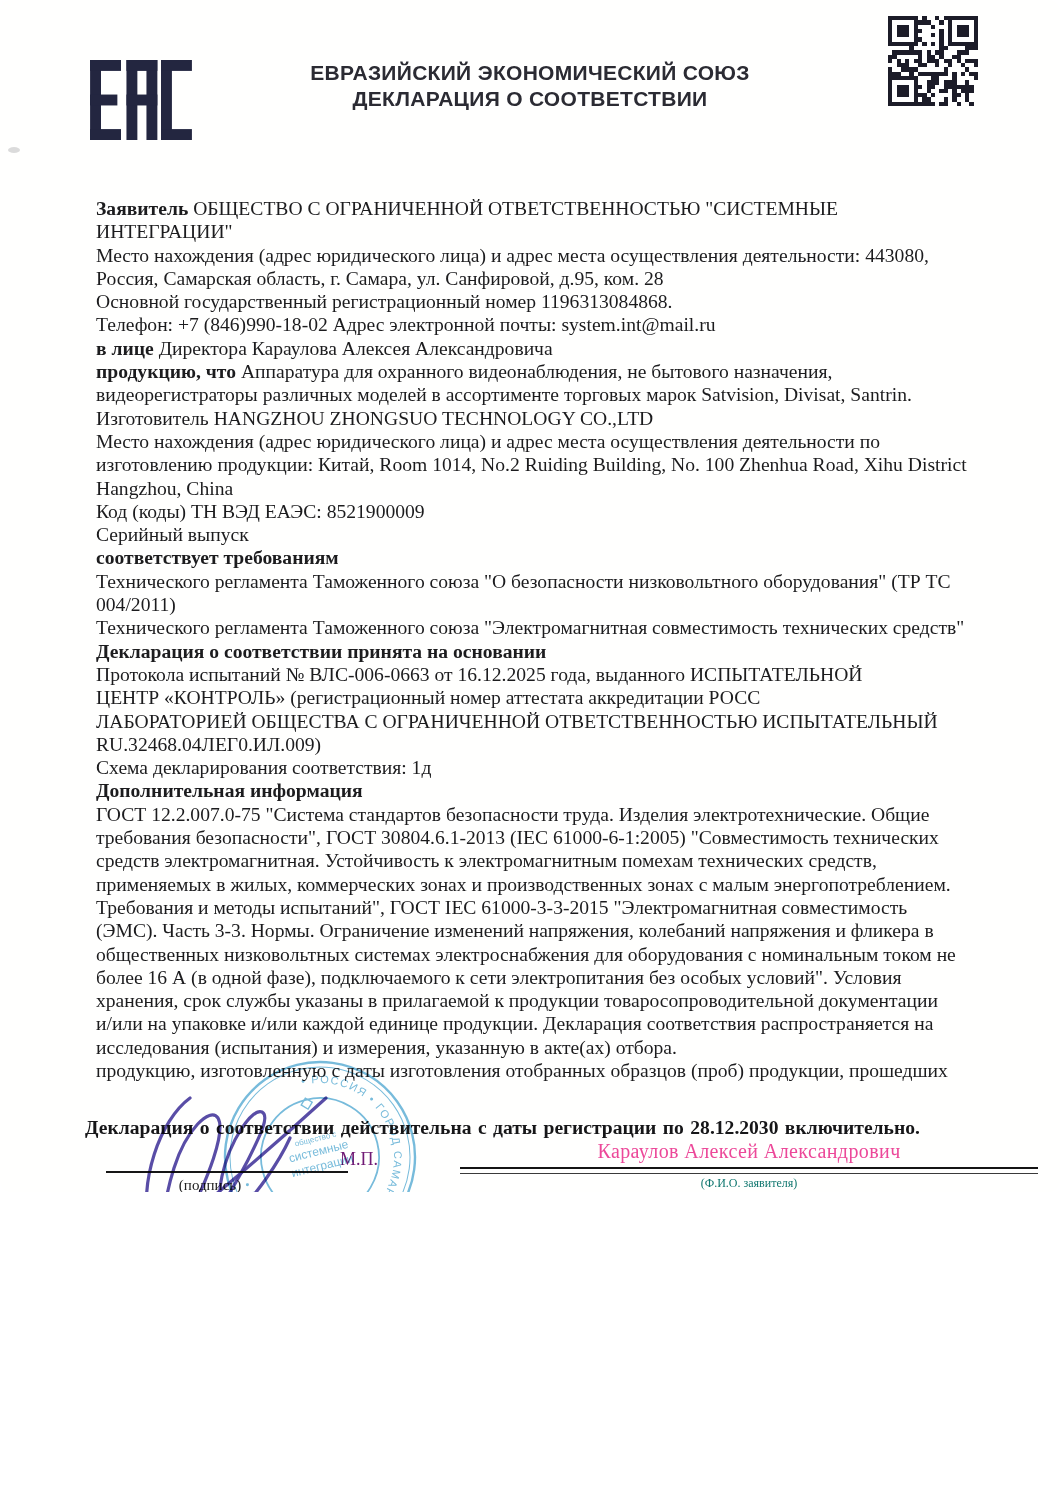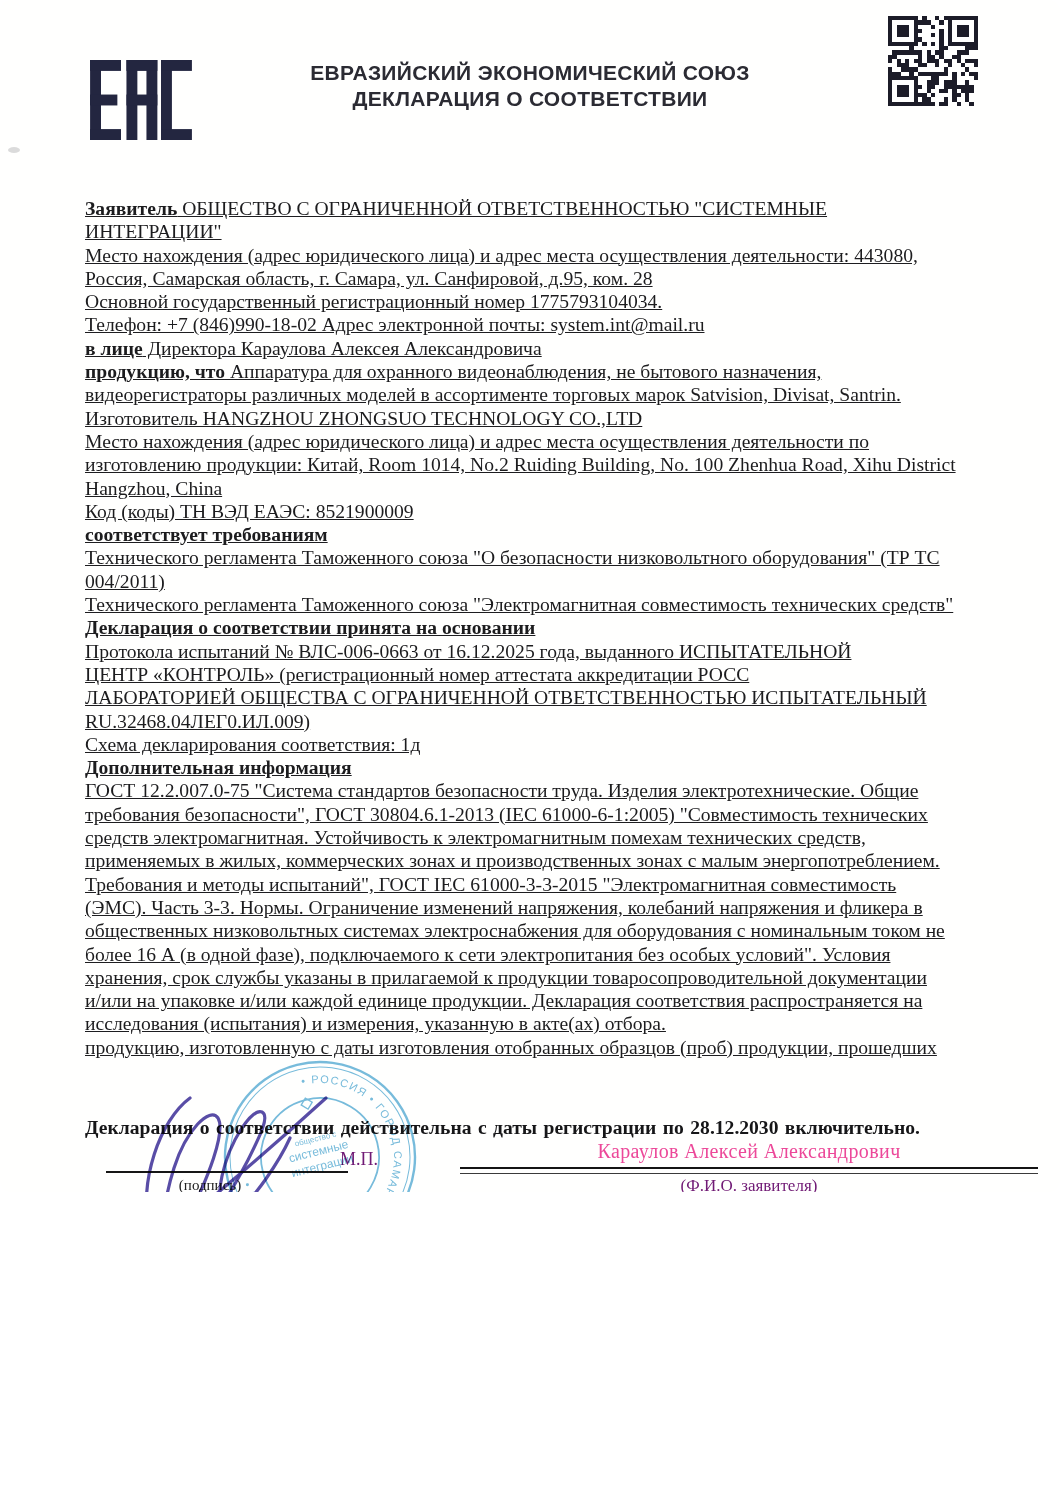--- a/index.html
+++ b/index.html
@@ -9,38 +9,38 @@
   
   .eac-logo{position:absolute;left:85px;top:60px;}
   .doc-title{position:absolute;left:0;right:0;top:60px;text-align:center;
              font-family:"Liberation Sans", sans-serif;font-weight:bold;
              font-size:21px;line-height:26px;color:#2b2b33;letter-spacing:.3px;}
   .qr{position:absolute;left:888px;top:16px;fill:#1c1c28;}
   .artifact{position:absolute;left:8px;top:147px;width:12px;height:6px;background:#c7c7c7;
             border-radius:50%;opacity:.65;}
 
   
-  .body-lines{position:absolute;left:85px;top:197px;width:912px;text-decoration:underline;}
+  .body-lines{position:absolute;left:96px;top:197px;width:912px;}
   .bline{height:23.3px;line-height:23.3px;font-size:19.6px;white-space:nowrap;color:#1c1c1e;}
   .bline b{font-weight:bold;}
 
   .validity{position:absolute;left:85px;top:1117px;width:900px;font-size:19.6px;
             font-weight:bold;word-spacing:1.5px;color:#161618;}
 
   
   .sig-line-left{position:absolute;left:106px;top:1171px;width:242px;border-top:2.5px solid #161616;}
   .podpis{position:absolute;left:120px;top:1177px;width:180px;text-align:center;
           font-size:15px;color:#222;}
   .mp{position:absolute;left:340px;top:1149px;font-size:18px;color:#701a75;}
   .fio-name{position:absolute;left:460px;top:1140px;width:578px;text-align:center;
             font-size:20px;letter-spacing:.4px;color:#ec4899;}
   .fio-line{position:absolute;left:460px;top:1167px;width:578px;height:4px;
             border-top:2px solid #141414;border-bottom:1px solid #3a3a3a;}
   .fio-caption{position:absolute;left:460px;top:1176px;width:578px;text-align:center;
-               font-size:17px;color:#701a75;}
+               font-size:12px;color:#0f766e;}
 
   
   .reg-line{position:absolute;left:85px;font-size:20px;font-weight:bold;color:#141416;white-space:nowrap;}
   .reg1{top:1237px;}
   .reg2{top:1277px;}
   .reg-line .val{margin-left:7px;}
 
   
   .stamp{position:absolute;left:220px;top:1056px;mix-blend-mode:multiply;opacity:.82;}
   .stamp *{fill:none;stroke:#59acd4;}
@@ -231,30 +231,31 @@
       <rect x="19" y="20" width="1" height="1"></rect>
     </svg>
 
   <div class="artifact"></div>
 
   <div id="body-lines" class="body-lines">
       <div class="bline"><b>Заявитель</b><span> ОБЩЕСТВО С ОГРАНИЧЕННОЙ ОТВЕТСТВЕННОСТЬЮ "СИСТЕМНЫЕ</span></div>
       <div class="bline"><span>ИНТЕГРАЦИИ"</span></div>
       <div class="bline"><span>Место нахождения (адрес юридического лица) и адрес места осуществления деятельности: 443080,</span></div>
       <div class="bline"><span>Россия, Самарская область, г. Самара, ул. Санфировой, д.95, ком. 28</span></div>
-      <div class="bline"><span>Основной государственный регистрационный номер 1775793104034.</span></div>
+      <div class="bline"><span>Основной государственный регистрационный номер 1196313084868.</span></div>
       <div class="bline"><span>Телефон: +7 (846)990-18-02 Адрес электронной почты: system.int@mail.ru</span></div>
       <div class="bline"><b>в лице</b><span> Директора Караулова Алексея Александровича</span></div>
       <div class="bline"><b>продукцию, что</b><span> Аппаратура для охранного видеонаблюдения, не бытового назначения,</span></div>
       <div class="bline"><span>видеорегистраторы различных моделей в ассортименте торговых марок Satvision, Divisat, Santrin.</span></div>
       <div class="bline"><span>Изготовитель HANGZHOU ZHONGSUO TECHNOLOGY CO.,LTD</span></div>
       <div class="bline"><span>Место нахождения (адрес юридического лица) и адрес места осуществления деятельности по</span></div>
       <div class="bline"><span>изготовлению продукции: Китай, Room 1014, No.2 Ruiding Building, No. 100 Zhenhua Road, Xihu District</span></div>
       <div class="bline"><span>Hangzhou, China</span></div>
       <div class="bline"><span>Код (коды) ТН ВЭД ЕАЭС: 8521900009</span></div>
+      <div class="bline"><span>Серийный выпуск</span></div>
       <div class="bline"><b>соответствует требованиям</b></div>
       <div class="bline"><span>Технического регламента Таможенного союза "О безопасности низковольтного оборудования" (ТР ТС</span></div>
       <div class="bline"><span>004/2011)</span></div>
       <div class="bline"><span>Технического регламента Таможенного союза "Электромагнитная совместимость технических средств"</span></div>
       <div class="bline"><b>Декларация о соответствии принята на основании</b></div>
       <div class="bline"><span>Протокола испытаний № ВЛС-006-0663 от 16.12.2025 года, выданного ИСПЫТАТЕЛЬНОЙ</span></div>
       <div class="bline"><span>ЦЕНТР «КОНТРОЛЬ» (регистрационный номер аттестата аккредитации РОСС</span></div>
       <div class="bline"><span>ЛАБОРАТОРИЕЙ ОБЩЕСТВА С ОГРАНИЧЕННОЙ ОТВЕТСТВЕННОСТЬЮ ИСПЫТАТЕЛЬНЫЙ</span></div>
       <div class="bline"><span>RU.32468.04ЛЕГ0.ИЛ.009)</span></div>
       <div class="bline"><span>Схема декларирования соответствия: 1д</span></div>

